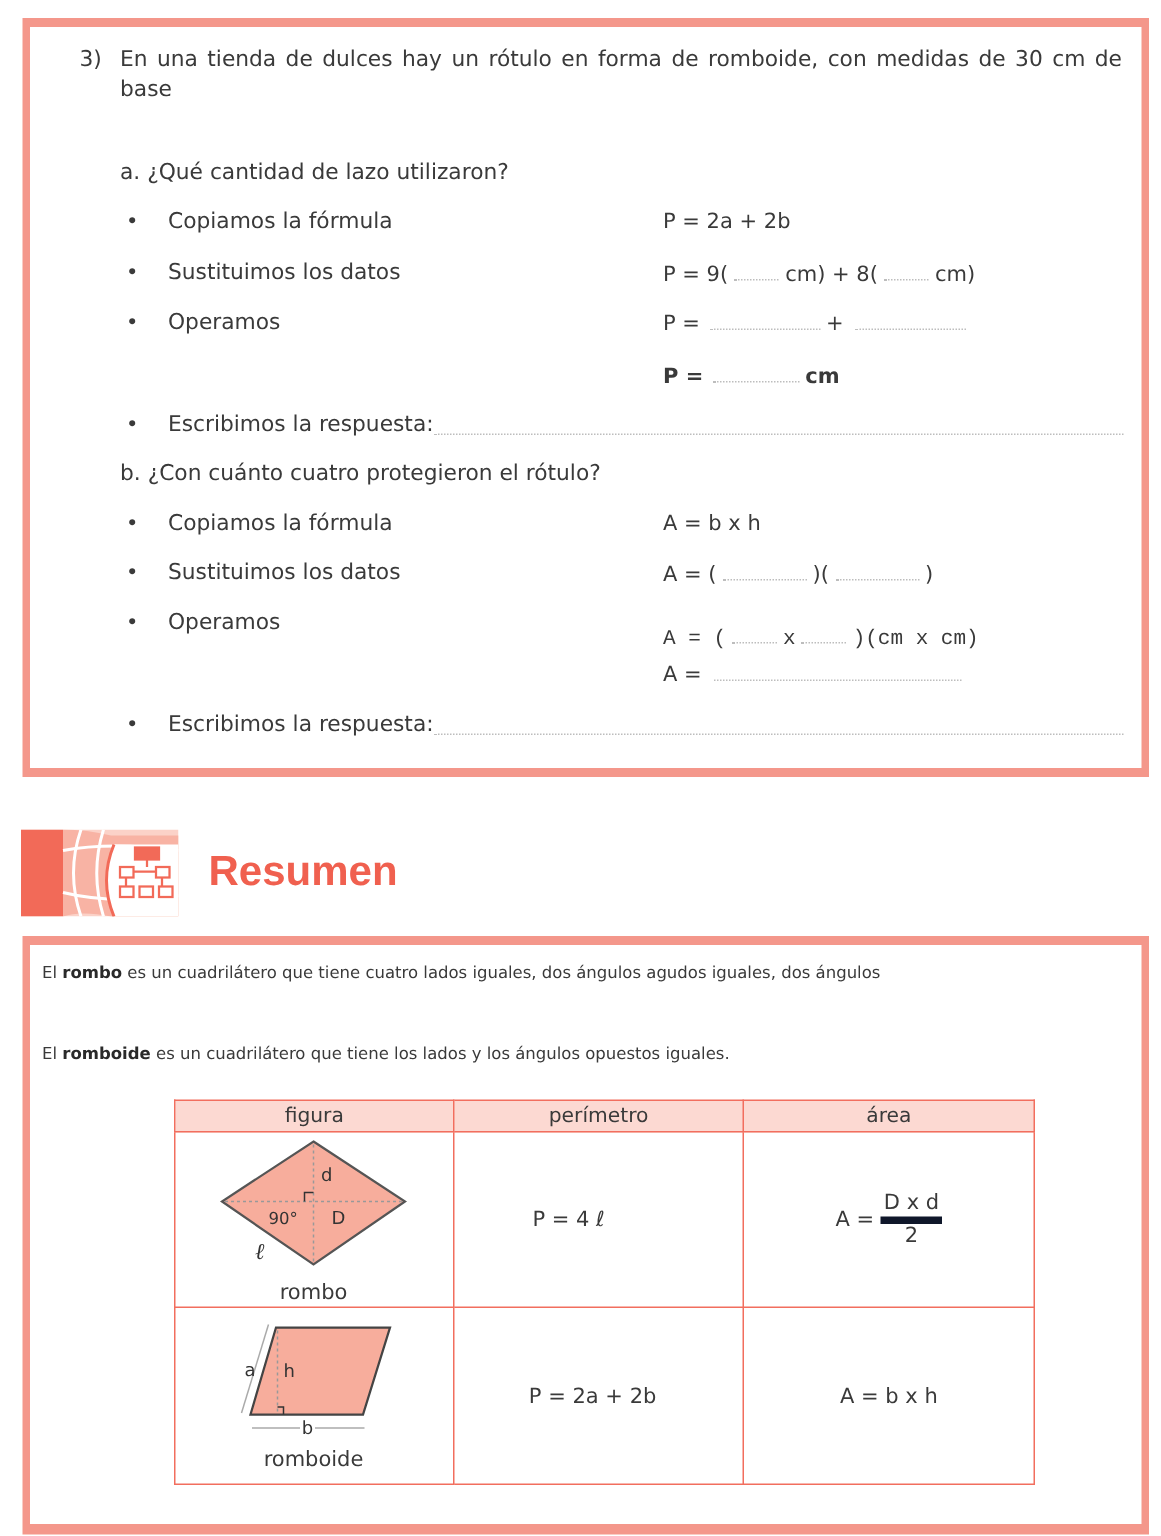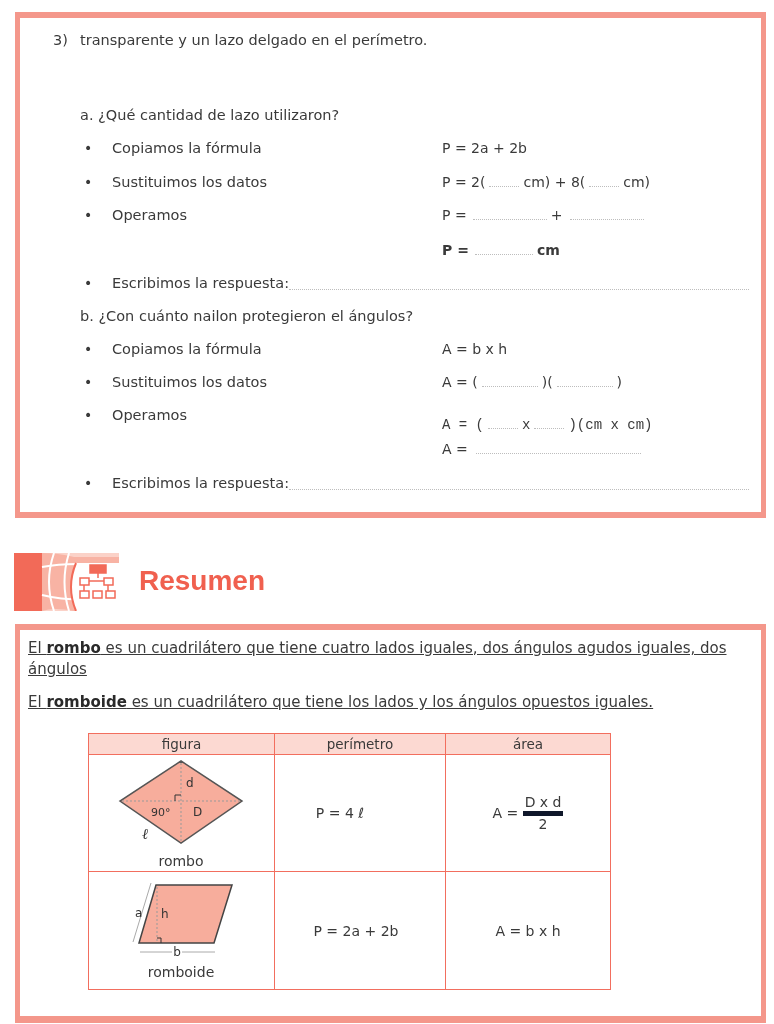--- a/index.html
+++ b/index.html
@@ -12,70 +12,70 @@
   .para .jl{display:block;text-align:justify;text-align-last:justify;}
   .para .jl.last{text-align-last:left;}
   .num{position:absolute;left:53px;top:30px;font-size:14.5px;line-height:20px;}
   .bullet{position:absolute;left:84px;font-size:14px;line-height:20px;}
   .blank{display:inline-block;border-bottom:1px dotted #bdbdbd;height:14px;vertical-align:baseline;margin:0 4px;}
   .longline{position:absolute;border-bottom:1px dotted #bdbdbd;height:0;}
   .form{font-family:"DejaVu Sans","Liberation Sans",sans-serif;font-size:14px;}
   
   #res-icon{position:absolute;left:14px;top:553px;width:105px;height:58px;}
   #res-title{position:absolute;left:139px;top:563px;font-size:28px;font-weight:bold;color:#f0604f;font-family:"Liberation Sans",sans-serif;line-height:36px;}
-  .sum{position:absolute;left:28px;font-size:15px;line-height:21px;width:722px;text-decoration:underline;}
+  .sum{position:absolute;left:28px;font-size:11px;line-height:21px;width:722px;}
   .sum b{font-weight:bold;color:#2a2a2a;}
-  table#sumtable{position:absolute;left:88px;top:733px;border-collapse:collapse;width:523px;}
+  table#sumtable{position:absolute;left:116px;top:733px;border-collapse:collapse;width:574px;}
   #sumtable th,#sumtable td{border:1px solid #f26e5e;padding:0;text-align:center;}
   #sumtable th{background:#fcd9d2;font-weight:normal;font-size:13.5px;height:20px;color:#3a3a3a;}
   #sumtable td{font-size:14px;color:#3a3a3a;}
   .fig-cell{width:185px;height:115px;position:relative;}
   .per-cell{width:193px;}
   .area-cell{width:194px;}
   .frac{display:inline-block;vertical-align:middle;text-align:center;line-height:17px;}
   .frac .n{display:block;border-bottom:5px solid #0f172a;padding:0 2px;}
   .frac .d{display:block;}
 </style>
 </head>
 <body>
 
 <div class="box" id="box1"></div>
 
 <div class="num">3)</div>
 <div class="para">
-  <span class="jl last">transparente y un lazo delgado en el perímetro.</span>
+  <span class="jl">En una tienda de dulces hay un rótulo en forma de romboide, con medidas de 30 cm de base</span>
 </div>
 
 <div class="t" style="left:80px;top:105px;">a. ¿Qué cantidad de lazo utilizaron?</div>
 
 <div class="bullet" style="top:138px;">•</div>
 <div class="t" style="left:112px;top:138px;">Copiamos la fórmula</div>
 <div class="t form" style="left:442px;top:138px;">P = 2a + 2b</div>
 
 <div class="bullet" style="top:172px;">•</div>
 <div class="t" style="left:112px;top:172px;">Sustituimos los datos</div>
 <div class="t form" style="left:442px;top:172px;">
-  <span>P = 2(</span><span class="blank" style="width:30px;"></span><span>cm) + 8(</span><span class="blank" style="width:30px;"></span><span>cm)</span>
+  <span>P = 9(</span><span class="blank" style="width:30px;"></span><span>cm) + 8(</span><span class="blank" style="width:30px;"></span><span>cm)</span>
 </div>
 
 <div class="bullet" style="top:205px;">•</div>
 <div class="t" style="left:112px;top:205px;">Operamos</div>
 <div class="t form" style="left:442px;top:205px;">
   <span>P =</span><span class="blank" style="width:74px;margin-left:6px;"></span><span>+</span><span class="blank" style="width:74px;margin-left:8px;"></span>
 </div>
 
 <div class="t form" style="left:442px;top:240px;font-weight:bold;">
   <span>P =</span><span class="blank" style="width:58px;margin-left:6px;"></span><span>cm</span>
 </div>
 
 <div class="bullet" style="top:273px;">•</div>
 <div class="t" style="left:112px;top:273px;">Escribimos la respuesta:</div>
 <div class="longline" style="left:289px;top:289px;width:460px;"></div>
 
-<div class="t" style="left:80px;top:306px;">b. ¿Con cuánto nailon protegieron el ángulos?</div>
+<div class="t" style="left:80px;top:306px;">b. ¿Con cuánto cuatro protegieron el rótulo?</div>
 
 <div class="bullet" style="top:339px;">•</div>
 <div class="t" style="left:112px;top:339px;">Copiamos la fórmula</div>
 <div class="t form" style="left:442px;top:339px;">A = b x h</div>
 
 <div class="bullet" style="top:372px;">•</div>
 <div class="t" style="left:112px;top:372px;">Sustituimos los datos</div>
 <div class="t form" style="left:442px;top:372px;">
   <span>A = (</span><span class="blank" style="width:56px;"></span><span>)(</span><span class="blank" style="width:56px;"></span><span>)</span>
 </div>

